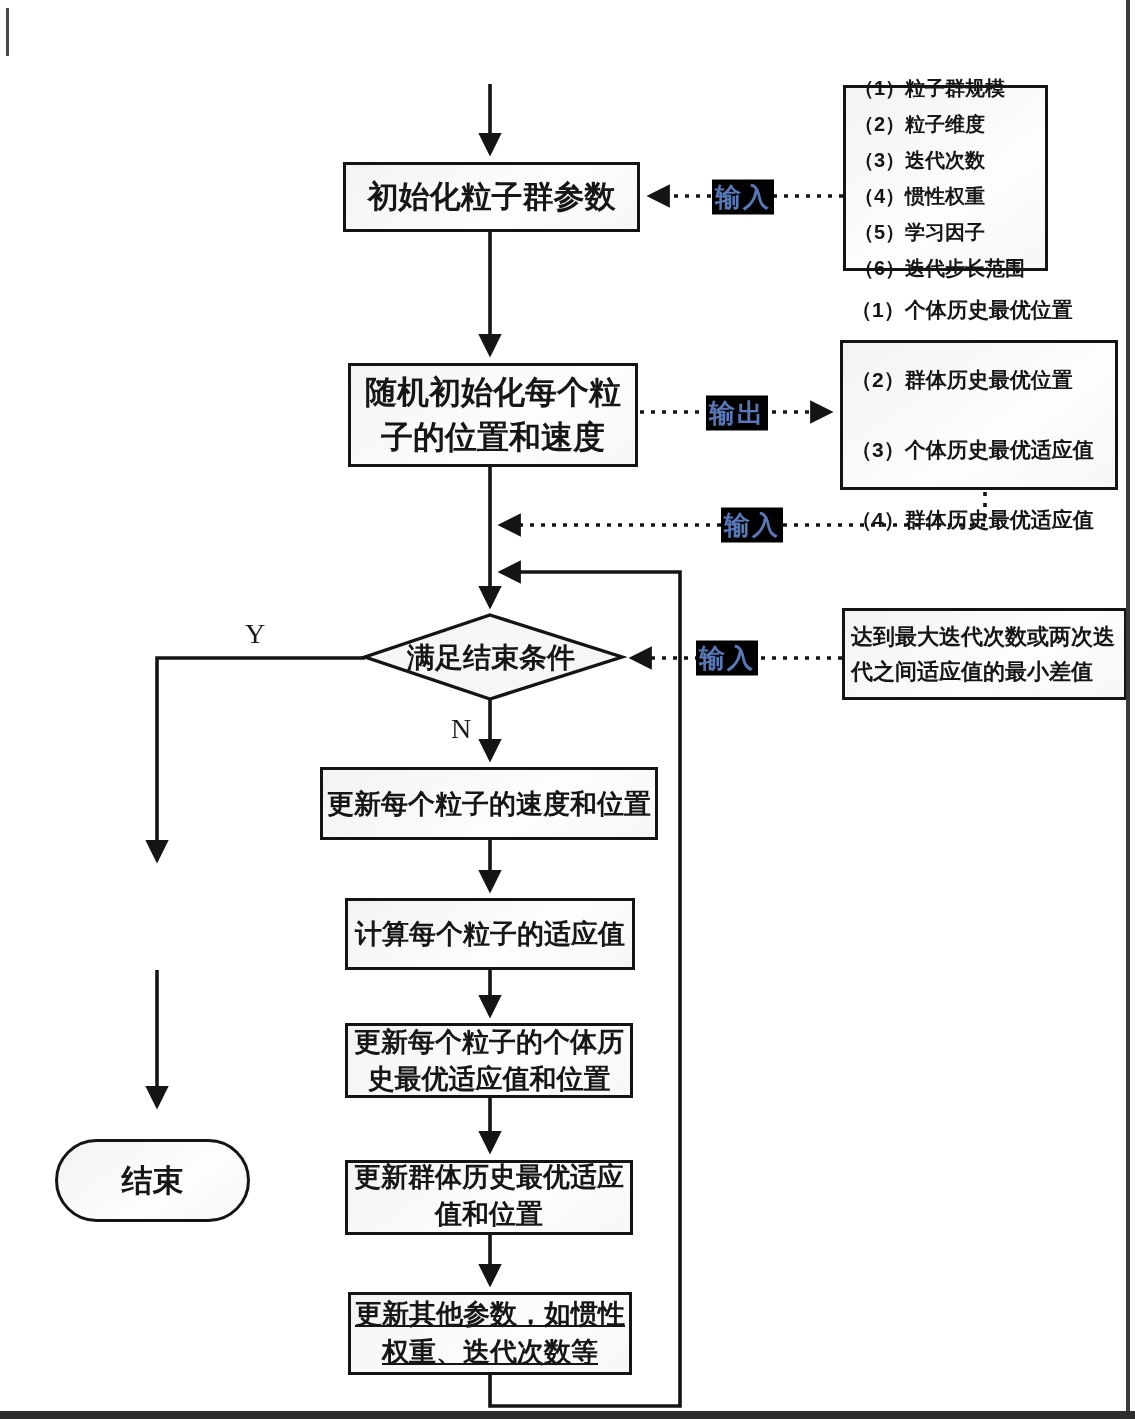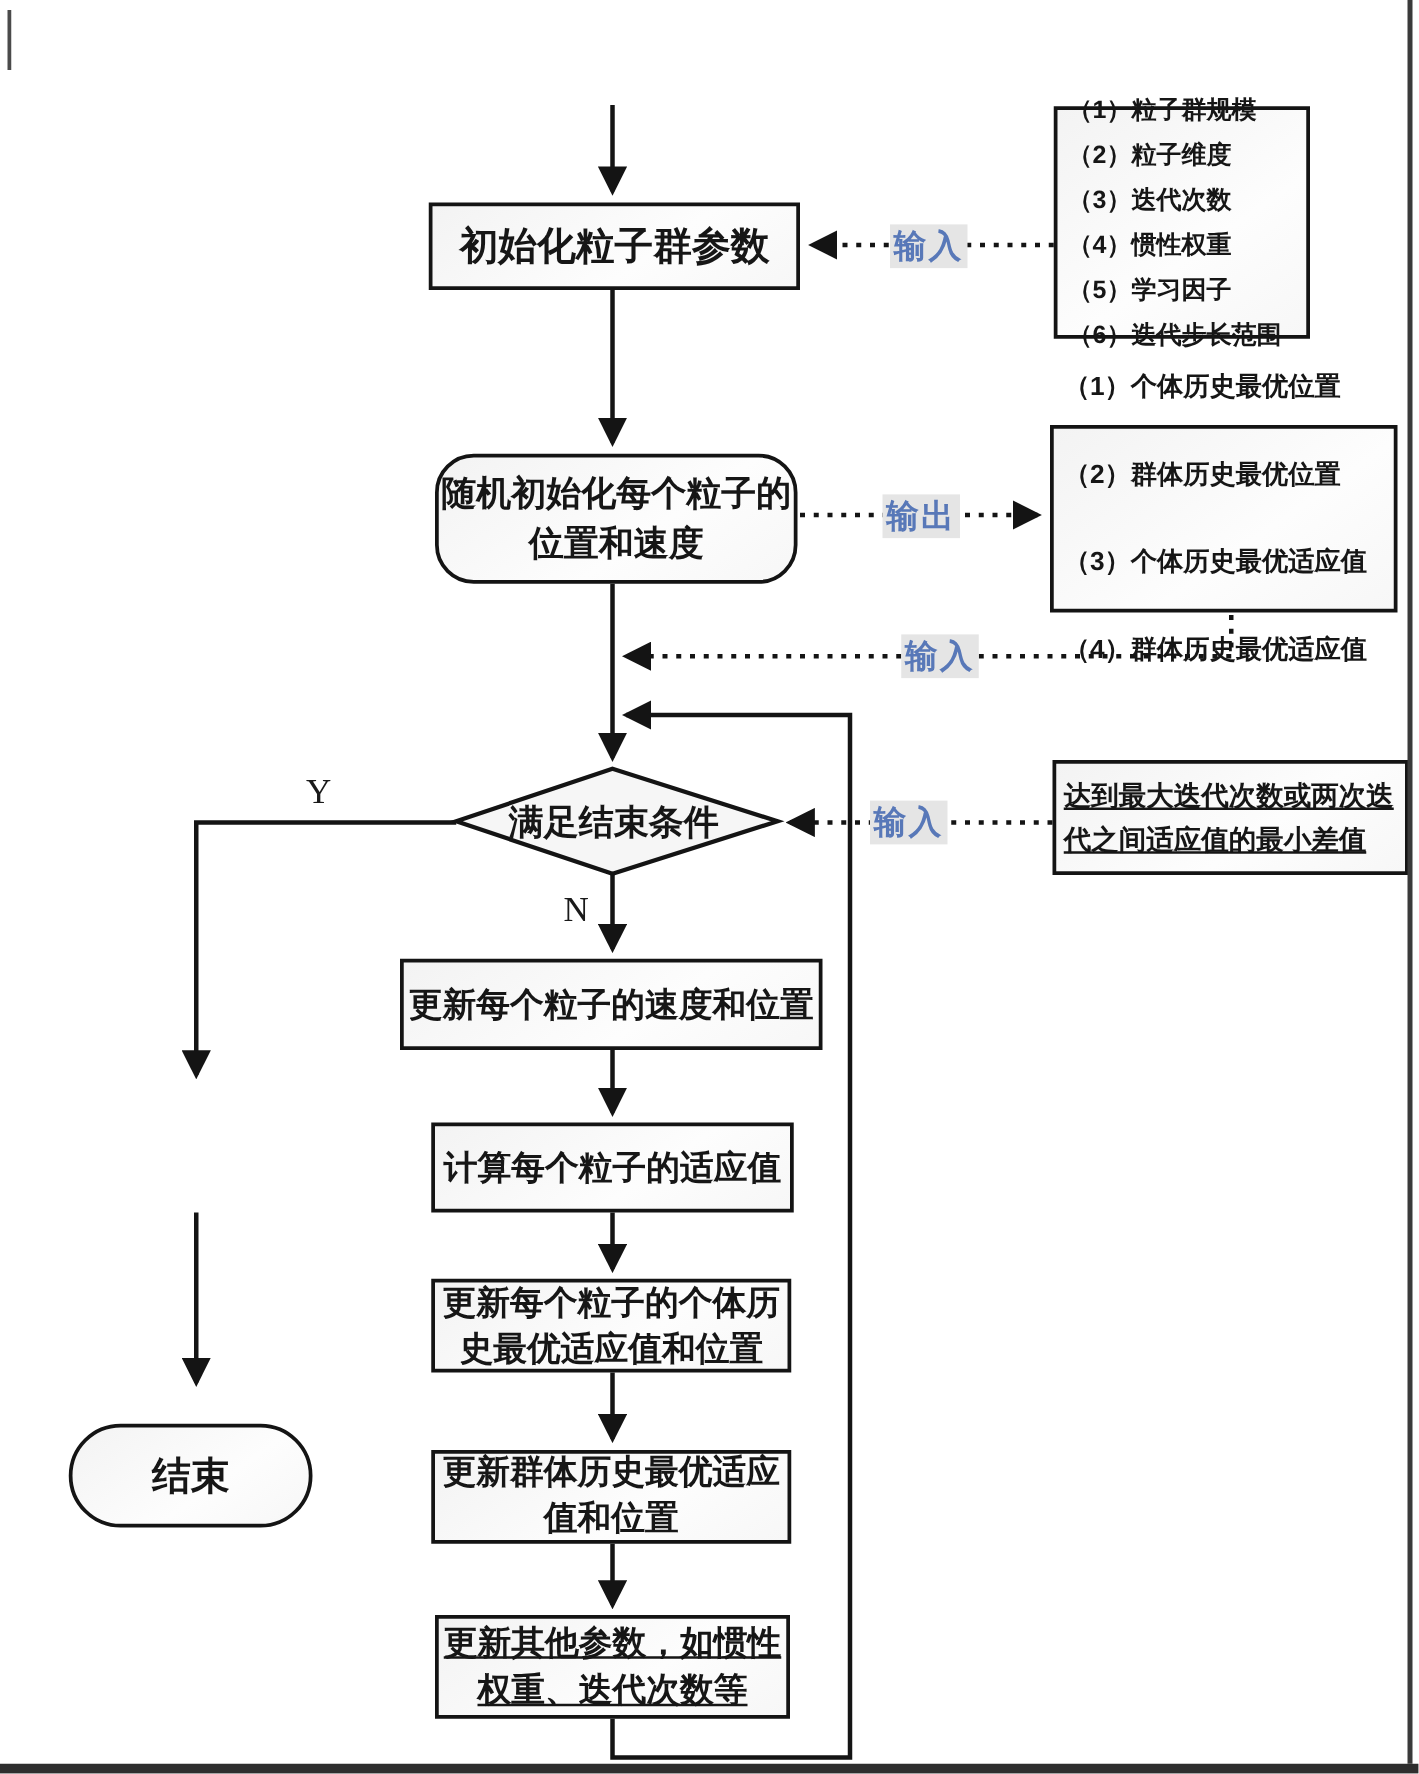--- a/index.html
+++ b/index.html
@@ -11,21 +11,21 @@
   .node{
     position:absolute;box-sizing:border-box;border:3px solid #141414;
     background:linear-gradient(145deg,#f3f3f3 0%,#fdfdfd 60%,#f7f7f7 100%);
     display:flex;align-items:center;justify-content:center;text-align:center;
     font-weight:600;color:#161616;
   }
   .oval{border-radius:45px;}
   .listbox{flex-direction:column;align-items:flex-start;justify-content:center;text-align:left;font-weight:600;}
   .listbox div{white-space:nowrap;}
   .bluelabel{
-    position:absolute;color:#5878b8;font-weight:700;background:#e5e5e5;
+    position:absolute;color:#5878b8;font-weight:700;background:#000000;
     padding:0 3px;transform:translate(-50%,-50%);font-size:26px;letter-spacing:2px;
   }
   .yn{
     position:absolute;font-family:"Liberation Serif","DejaVu Serif",serif;
     font-size:28px;color:#1a1a1a;transform:translate(-50%,-50%);
   }
   .edgeline{position:absolute;background:#3a3a3a;}
 </style>
 </head>
 <body>
@@ -70,36 +70,36 @@
 
   <div class="node listbox" style="left:843px;top:85px;width:205px;height:186px;padding:6px 8px;font-size:20px;line-height:36px;">
     <div>（1）粒子群规模</div>
     <div>（2）粒子维度</div>
     <div>（3）迭代次数</div>
     <div>（4）惯性权重</div>
     <div>（5）学习因子</div>
     <div>（6）迭代步长范围</div>
   </div>
 
-  <div class="node" style="left:348px;top:363px;width:290px;height:104px;font-size:28px;line-height:1.42;padding:0 2px;border-radius:31px;">
+  <div class="node" style="left:348px;top:363px;width:290px;height:104px;font-size:32px;line-height:1.42;padding:0 2px;">
     <span>随机初始化每个粒子的位置和速度</span>
   </div>
 
   <div class="node listbox" style="left:840px;top:340px;width:278px;height:150px;padding:4px 8px;font-size:21px;line-height:34px;gap:36px;">
     <div>（1）个体历史最优位置</div>
     <div>（2）群体历史最优位置</div>
     <div>（3）个体历史最优适应值</div>
     <div>（4）群体历史最优适应值</div>
   </div>
 
   <div class="node" style="left:380px;top:640px;width:222px;height:36px;border:none;background:transparent;font-size:28px;">
     <span>满足结束条件</span>
   </div>
 
-  <div class="node" style="left:842px;top:608px;width:285px;height:92px;font-size:22px;line-height:1.6;padding:0 6px;justify-content:center;text-align:left;text-decoration:underline;">
+  <div class="node" style="left:842px;top:608px;width:285px;height:92px;font-size:22px;line-height:1.6;padding:0 6px;justify-content:center;text-align:left;">
     <span>达到最大迭代次数或两次迭代之间适应值的最小差值</span>
   </div>
 
   <div class="node" style="left:320px;top:767px;width:338px;height:73px;font-size:27px;">
     <span>更新每个粒子的速度和位置</span>
   </div>
 
   <div class="node" style="left:345px;top:898px;width:290px;height:72px;font-size:27px;">
     <span>计算每个粒子的适应值</span>
   </div>

